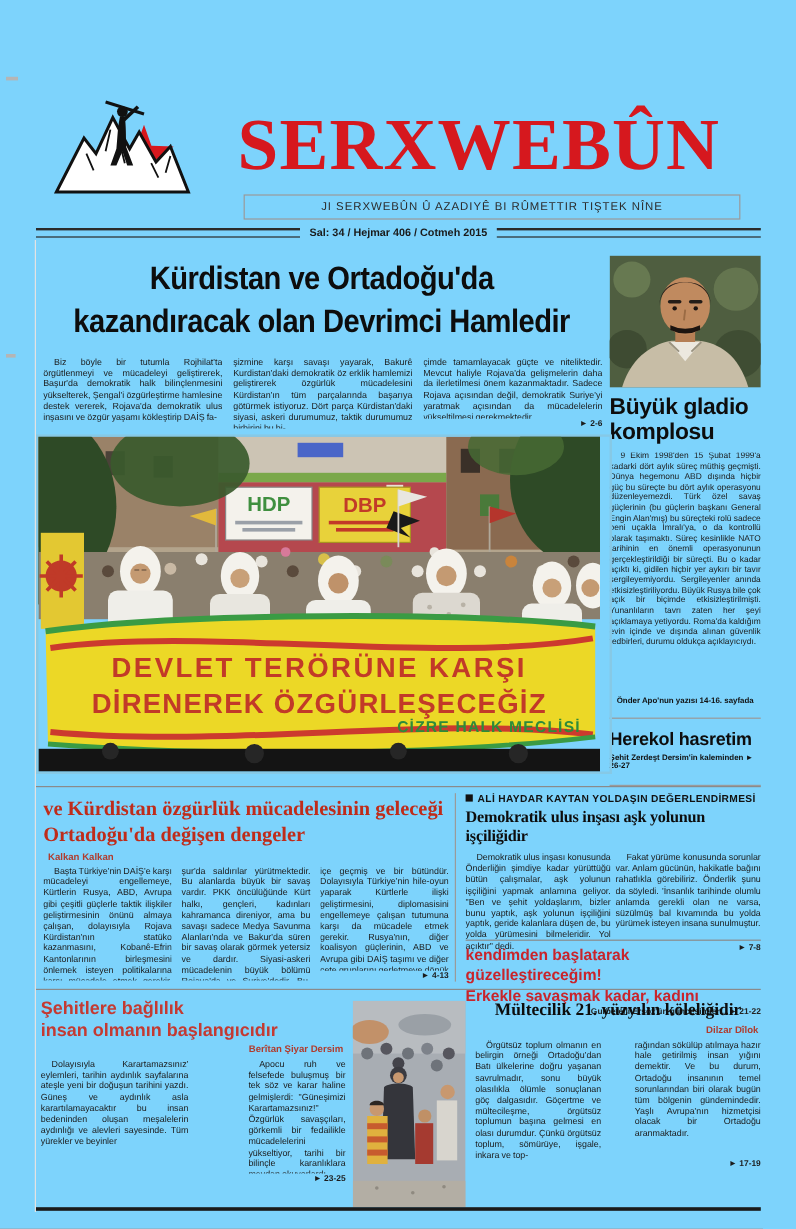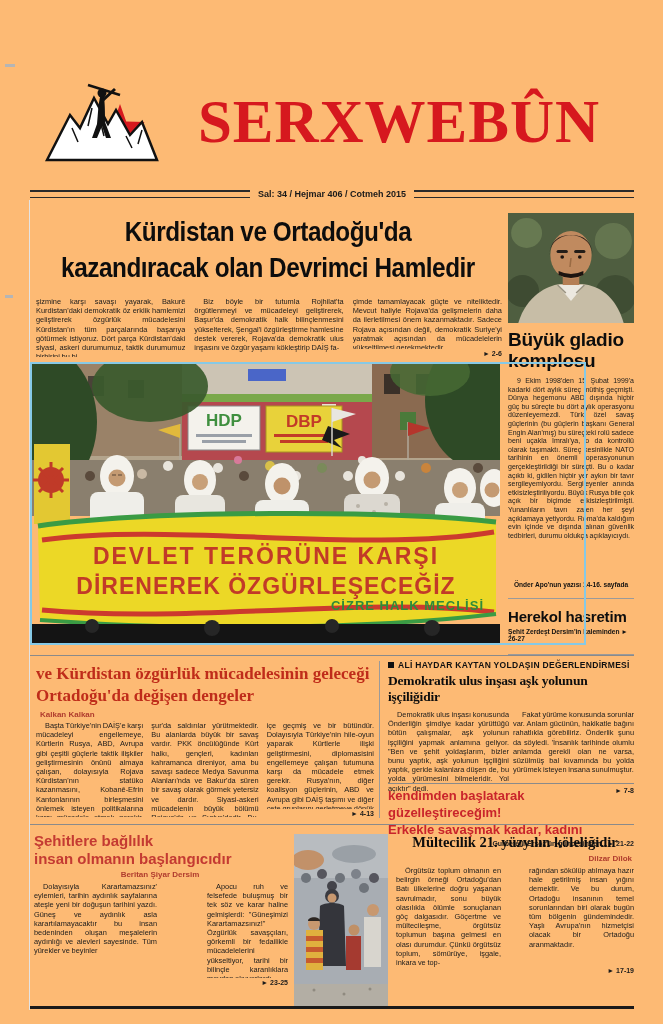--- a/index.html
+++ b/index.html
@@ -1,16 +1,16 @@
 <!DOCTYPE html>
 <html><head>
 <meta charset="utf-8">
 <style>
   html,body{margin:0;padding:0;background:#9a9a9a;}
-  .sheet{position:relative;width:663px;height:1024px;background:#fdba74;margin:0 auto;
+  .sheet{position:relative;width:663px;height:1024px;background:#7dd3fc;margin:0 auto;
          font-family:"Liberation Sans",sans-serif;overflow:hidden;color:#1b1b1b;}
   .abs{position:absolute;}
 
   
   .mast-title{font-family:"Liberation Serif",serif;font-weight:bold;color:#d6181e;
               font-size:61px;letter-spacing:1px;text-align:center;line-height:72px;white-space:nowrap;}
   .motto{border:1px solid #9a9a9a;text-align:center;font-size:9.5px;letter-spacing:.8px;
          color:#2c2c2c;padding:4px 6px;}
   .dateline{display:flex;align-items:center;}
   .dl-rule{flex:1;height:5px;border-top:2px solid #2a2a2a;border-bottom:1px solid #2a2a2a;}
@@ -65,36 +65,37 @@
       <path d="M30 48 L36 62 M50 28 L46 46 M58 40 L62 56 M84 56 L90 68 M100 50 L96 64" stroke="#111" stroke-width="1.5" fill="none"></path>
       <g>
         <circle cx="60" cy="13" r="4.5" fill="#111"></circle>
         <path d="M58 17 C56 26 56 34 55 44 L50 58 L55 58 L60 46 L64 58 L69 58 L63 42 C63 32 63 25 62 17 Z" fill="#111"></path>
         <path d="M59 22 L73 9" stroke="#111" stroke-width="3"></path>
         <path d="M46 5 L78 15" stroke="#111" stroke-width="2.5"></path>
       </g>
     </svg>
   </div>
   <div class="abs mast-title" style="left:165px;top:86px;width:468px;">SERXWEBÛN</div>
+  <div class="abs motto" style="left:203px;top:162px;width:400px;">JI SERXWEBÛN Û AZADIYÊ BI RÛMETTIR TIŞTEK NÎNE</div>
   <div class="abs dateline" style="left:30px;top:189px;width:604px;">
     <span class="dl-rule"></span>
     <span class="dl-text">Sal: 34 / Hejmar 406 / Cotmeh 2015</span>
     <span class="dl-rule"></span>
   </div>
 
   <div class="abs lead-head" style="left:34px;top:214px;width:468px;">
     <div>Kürdistan ve Ortadoğu'da</div>
     <div>kazandıracak olan Devrimci Hamledir</div>
   </div>
   <div class="abs cols" style="left:36px;top:297px;width:466px;">
     <div style="flex:1;">
+      <div class="bodytxt indent" style="height:60px;">Biz böyle bir tutumla Rojhilat'ta örgütlenmeyi ve mücadeleyi geliştirerek, Başur'da demokratik halk bilinçlenmesini yükselterek, Şengal'i özgürleştirme hamlesine destek vererek, Rojava'da demokratik ulus inşasını ve özgür yaşamı kökleştirip DAİŞ fa-</div>
+    </div>
+    <div style="flex:1;">
       <div class="bodytxt" style="height:60px;">şizmine karşı savaşı yayarak, Bakurê Kurdistan'daki demokratik öz erklik hamlemizi geliştirerek özgürlük mücadelesini Kürdistan'ın tüm parçalarında başarıya götürmek istiyoruz. Dört parça Kürdistan'daki siyasi, askeri durumumuz, taktik durumumuz birbirini bu bi-</div>
-    </div>
-    <div style="flex:1;">
-      <div class="bodytxt indent" style="height:60px;">Biz böyle bir tutumla Rojhilat'ta örgütlenmeyi ve mücadeleyi geliştirerek, Başur'da demokratik halk bilinçlenmesini yükselterek, Şengal'i özgürleştirme hamlesine destek vererek, Rojava'da demokratik ulus inşasını ve özgür yaşamı kökleştirip DAİŞ fa-</div>
     </div>
     <div style="flex:1;">
       <div class="bodytxt" style="height:52px;">çimde tamamlayacak güçte ve niteliktedir. Mevcut haliyle Rojava'da gelişmelerin daha da ilerletilmesi önem kazanmaktadır. Sadece Rojava açısından değil, demokratik Suriye'yi yaratmak açısından da mücadelelerin yükseltilmesi gerekmektedir.</div>
       <span class="pref">► 2-6</span>
     </div>
   </div>
 
   <div class="abs" style="left:508px;top:213px;width:126px;">
     <div style="width:126px;height:110px;">
       <svg viewBox="0 0 122 110" width="126" height="110" preserveAspectRatio="none">
@@ -119,21 +120,21 @@
     </div>
     <div class="gladio-head" style="margin-top:6px;">Büyük gladio komplosu</div>
     <div class="bodytxt indent" style="height:196px;margin-top:6px;font-size:7px;line-height:8.6px;">9 Ekim 1998'den 15 Şubat 1999'a kadarki dört aylık süreç müthiş geçmişti. Dünya hegemonu ABD dışında hiçbir güç bu süreçte bu dört aylık operasyonu düzenleyemezdi. Türk özel savaş güçlerinin (bu güçlerin başkanı General Engin Alan'mış) bu süreçteki rolü sadece beni uçakla İmralı'ya, o da kontrollü olarak taşımaktı. Süreç kesinlikle NATO tarihinin en önemli operasyonunun gerçekleştirildiği bir süreçti. Bu o kadar açıktı ki, gidilen hiçbir yer aykırı bir tavır sergileyemiyordu. Sergileyenler anında etkisizleştiriliyordu. Büyük Rusya bile çok açık bir biçimde etkisizleştirilmişti. Yunanlıların tavrı zaten her şeyi açıklamaya yetiyordu. Roma'da kaldığım evin içinde ve dışında alınan güvenlik tedbirleri, durumu oldukça açıklayıcıydı.</div>
     <div class="gfooter" style="margin-top:8px;">Önder Apo'nun yazısı 14-16. sayfada</div>
     <hr class="thinrule" style="margin-top:10px;">
     <div class="herekol-head" style="margin-top:9px;">Herekol hasretim</div>
     <div class="herekol-sub">Şehit Zerdeşt Dersim'in kaleminden ► 26-27</div>
     <hr class="thinrule" style="margin-top:12px;">
   </div>
 
-  <div class="abs" style="left:30px;top:362px;width:556px;height:283px;border:2px solid #86c9e6;box-sizing:border-box;">
+  <div class="abs" style="left:30px;top:362px;width:480px;height:283px;border:2px solid #86c9e6;box-sizing:border-box;">
     <svg viewBox="0 0 468 279" width="468" height="279" preserveAspectRatio="none">
 
       <rect width="468" height="100" fill="#b3a48c"></rect>
       <rect x="0" y="0" width="150" height="92" fill="#9a8268"></rect>
       <rect x="18" y="14" width="16" height="20" fill="#4a4238"></rect>
         <rect x="56" y="12" width="16" height="20" fill="#4a4238"></rect>
       <rect x="96" y="16" width="16" height="18" fill="#4a4238"></rect>
         <rect x="30" y="52" width="18" height="18" fill="#55493c"></rect>
       <rect x="150" y="0" width="190" height="34" fill="#ccc4b4"></rect>
       <rect x="216" y="5" width="38" height="12" fill="#4a66c8"></rect>
@@ -309,21 +310,21 @@
     <div class="sub-right" style="margin-top:2px;">Gurbetelli Ersöz'ün güncesinden...► 21-22</div>
   </div>
 
   <div class="abs bandrule" style="left:30px;top:824px;width:604px;"></div>
 
   <div class="abs" style="left:34px;top:832px;width:254px;">
     <div class="sehit-head">
       <div>Şehitlere bağlılık</div>
       <div>insan olmanın başlangıcıdır</div>
     </div>
-    <div class="author" style="text-align:center;margin:2px 2px 3px 0;">Berîtan Şiyar Dersim</div>
+    <div class="author" style="text-align:right;margin:2px 2px 3px 0;">Berîtan Şiyar Dersim</div>
     <div class="cols" style="gap:8px;">
       <div style="flex:1;">
           <div class="bodytxt indent" style="height:104px;">Dolayısıyla Karartamazsınız' eylemleri, tarihin aydınlık sayfalarına ateşle yeni bir doğuşun tarihini yazdı. Güneş ve aydınlık asla karartılamayacaktır bu insan bedeninden oluşan meşalelerin aydınlığı ve alevleri sayesinde. Tüm yürekler ve beyinler</div>
         </div>
       <div style="flex:1;">
           <div class="bodytxt indent" style="height:96px;margin-left:42px;">Apocu ruh ve felsefede buluşmuş bir tek söz ve karar haline gelmişlerdi: "Güneşimizi Karartamazsınız!" Özgürlük savaşçıları, görkemli bir fedailikle mücadelelerini yükseltiyor, tarihi bir bilinçle karanlıklara meydan okuyorlardı.</div>
         <span class="pref">► 23-25</span>
         </div>
     </div>
   </div>

